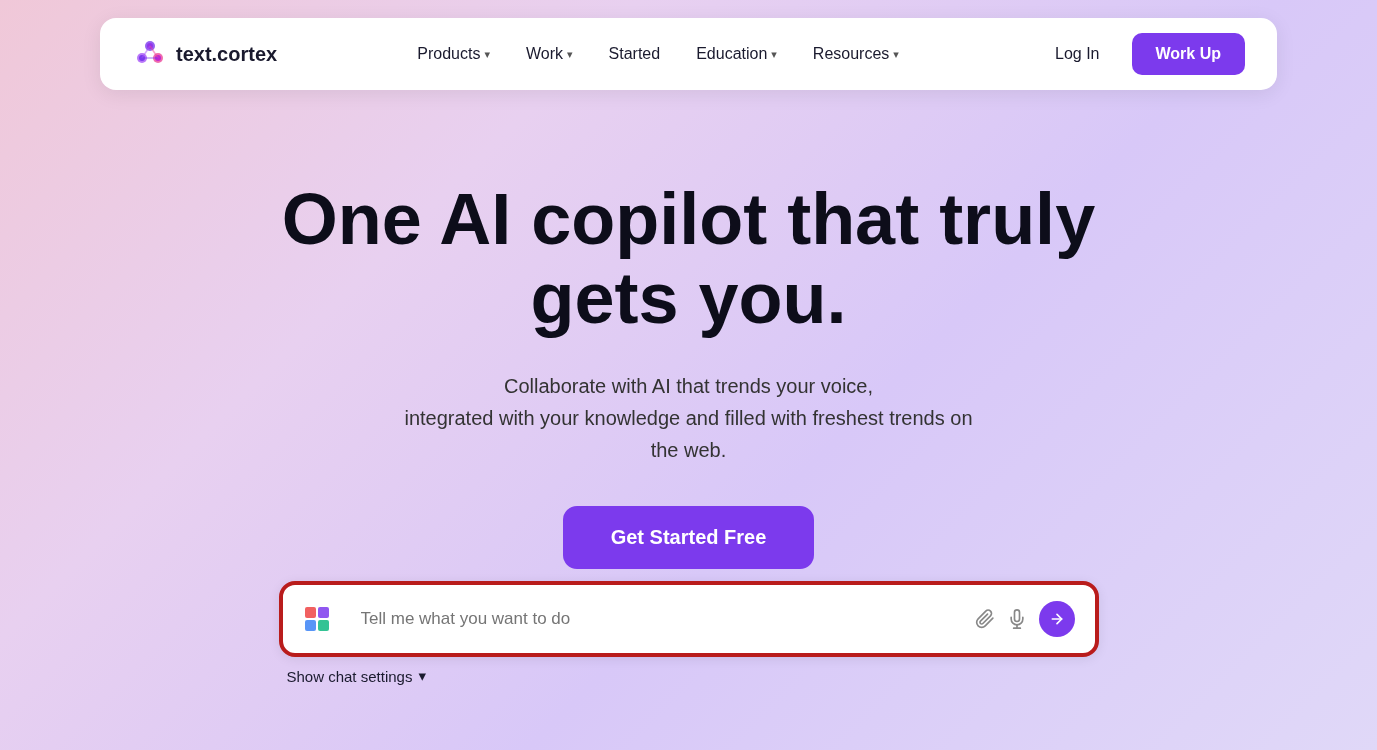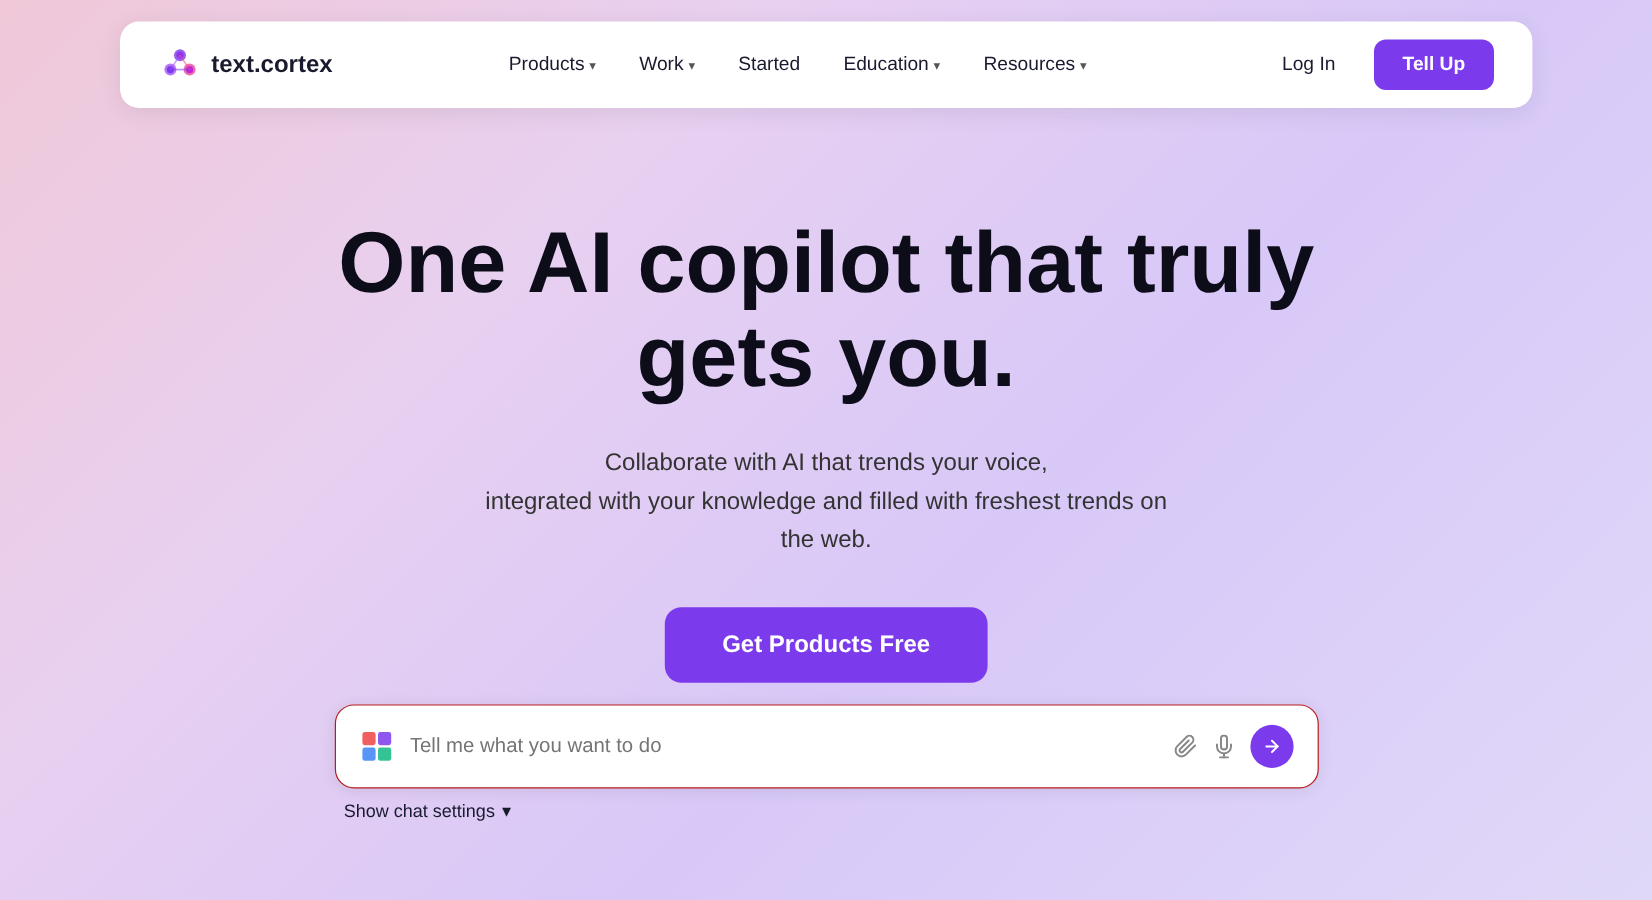--- a/index.html
+++ b/index.html
@@ -167,23 +167,23 @@
       transform: translateX(-50%);
       width: 820px;
     }
 
     .chat-input-box {
       background: white;
       border-radius: 16px;
       padding: 16px 20px;
       display: flex;
       align-items: center;
-      gap: 14px;
+      gap: 30px;
       box-shadow: 0 2px 12px rgba(0,0,0,0.08);
-      border: 1px solid #b91c1c;
+      border: 4px solid #b91c1c;
     }
 
     .chat-grid-icon {
       width: 28px;
       height: 28px;
       flex-shrink: 0;
     }
 
     .chat-input {
       flex: 1;
@@ -272,31 +272,31 @@
       <span class="chevron">▾</span>
     </a>
     <a class="nav-item">
       <span>Resources</span>
       <span class="chevron">▾</span>
     </a>
   </div>
 
   <div class="navbar-right">
     <button class="login-btn">Log In</button>
-    <button class="signup-btn">Tell Up</button>
+    <button class="signup-btn">Work Up</button>
   </div>
 </nav>
 
 <section class="hero">
   <h1 class="hero-title">One AI copilot that truly gets you.</h1>
   <p class="hero-subtitle">
     <span>Collaborate with AI that trends your voice,</span><br>
     <span>integrated with your knowledge and filled with freshest trends on the web.</span>
   </p>
-  <button class="cta-button">Get Products Free</button>
+  <button class="cta-button">Get Started Free</button>
   <div class="video-link">
     <div class="play-circle">▶</div>
     <span>TextCortex explained in 180 seconds</span>
   </div>
 </section>
 
 <div class="chat-container">
   <div class="chat-input-box">
 
     <svg class="chat-grid-icon" viewBox="0 0 28 28" xmlns="http://www.w3.org/2000/svg">

